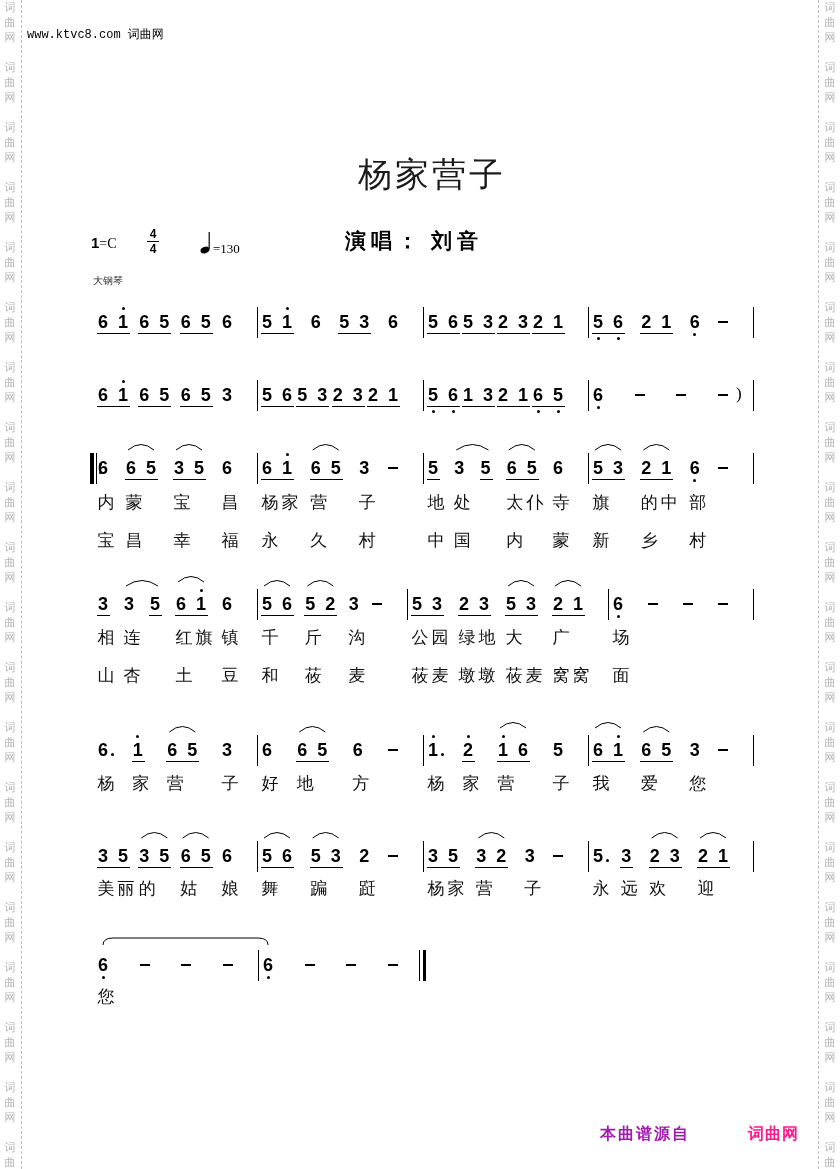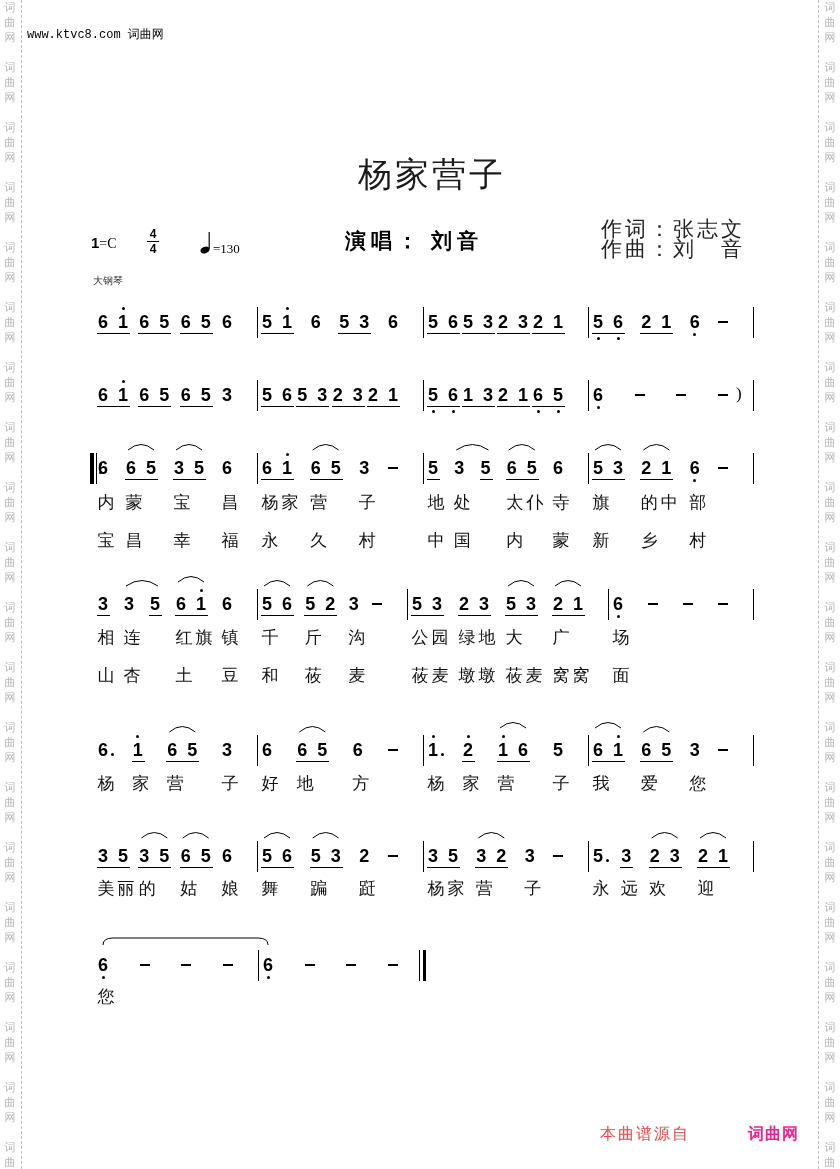--- a/index.html
+++ b/index.html
@@ -26,21 +26,21 @@
 .instrument{position:absolute;left:93px;top:275px;font-family:"DejaVu Sans",sans-serif;font-size:10px;line-height:12px;color:#333;}
 #score{position:absolute;left:0;top:0;width:840px;height:1169px;}
 .slur-layer{position:absolute;left:0;top:0;overflow:visible;}
 .note{position:absolute;width:14px;height:20px;text-align:center;font-family:"Liberation Sans",sans-serif;font-weight:bold;font-size:18px;line-height:20px;color:#000;}
 .dash{position:absolute;background:#000;}
 .odot{position:absolute;width:3px;height:3px;border-radius:50%;background:#000;}
 .beam{position:absolute;height:1.3px;background:#000;}
 .bar{position:absolute;background:#000;}
 .lyric{position:absolute;width:24px;height:20px;text-align:center;font-family:"DejaVu Serif",serif;font-size:17px;line-height:20px;color:#111;}
 .suffix{position:absolute;font-family:"Liberation Serif",serif;font-size:17px;line-height:20px;}
-.src-label{position:absolute;left:600px;top:1124px;font-family:"DejaVu Sans",sans-serif;font-weight:normal;font-size:16px;line-height:20px;letter-spacing:2px;color:#ef4444;white-space:nowrap;}
+.src-label{position:absolute;left:600px;top:1124px;font-family:"DejaVu Sans",sans-serif;font-weight:bold;font-size:16px;line-height:20px;letter-spacing:2px;color:#a21caf;white-space:nowrap;}
 .src-site{position:absolute;left:748px;top:1124px;font-family:"DejaVu Sans",sans-serif;font-weight:bold;font-size:16px;line-height:20px;letter-spacing:1px;white-space:nowrap;}
 </style>
 </head>
 <body>
 
 <div id="page">
 
   <div id="wm-left" class="wm-col" style="color: rgb(181, 181, 181);">
       <span class="wm-glyph" style="top: 2px; color: rgb(181, 181, 181);">词</span>
       <span class="wm-glyph" style="top: 17px; color: rgb(181, 181, 181);">曲</span>
@@ -183,28 +183,20 @@
   <svg class="tempo-icon" width="13" height="24" viewBox="0 0 13 24">
     <ellipse cx="6" cy="19" rx="4.6" ry="3.2" transform="rotate(-22 6 19)" fill="#000"></ellipse>
     <line x1="10.2" y1="18" x2="10.2" y2="1" stroke="#000" stroke-width="1.2"></line>
   </svg>
   <div class="tempo-value">=130</div>
 
   <div class="performer">
     <span>演唱：</span><span class="name">刘音</span>
   </div>
 
-  <div class="credits">
-    <div>
-      <span>作词：</span><span>张志文</span>
-    </div>
-    <div>
-      <span>作曲：</span><span>刘　音</span>
-    </div>
-  </div>
 
   <div class="instrument">大钢琴</div>
 
   <div id="score">
       <svg width="840" height="1169" class="slur-layer">
         <path d="M128 450 Q141 439 154 450" fill="none" stroke="#000" stroke-width="1"></path>
         <path d="M176 450 Q189 439 202 450" fill="none" stroke="#000" stroke-width="1"></path>
         <path d="M312.6666666666667 450 Q325.6666666666667 439 338.6666666666667 450" fill="none" stroke="#000" stroke-width="1"></path>
         <path d="M456.25 450 Q472.375 439 488.5 450" fill="none" stroke="#000" stroke-width="1"></path>
         <path d="M508.75 450 Q521.75 439 534.75 450" fill="none" stroke="#000" stroke-width="1"></path>

